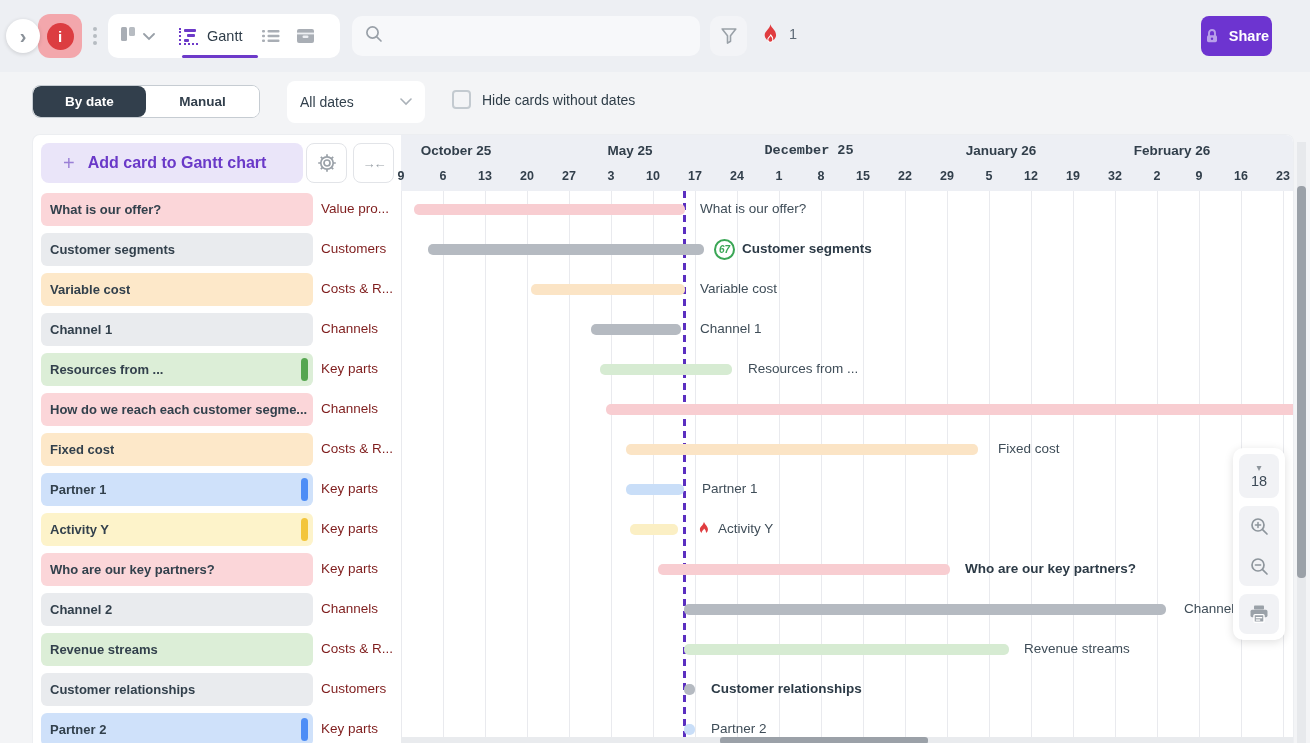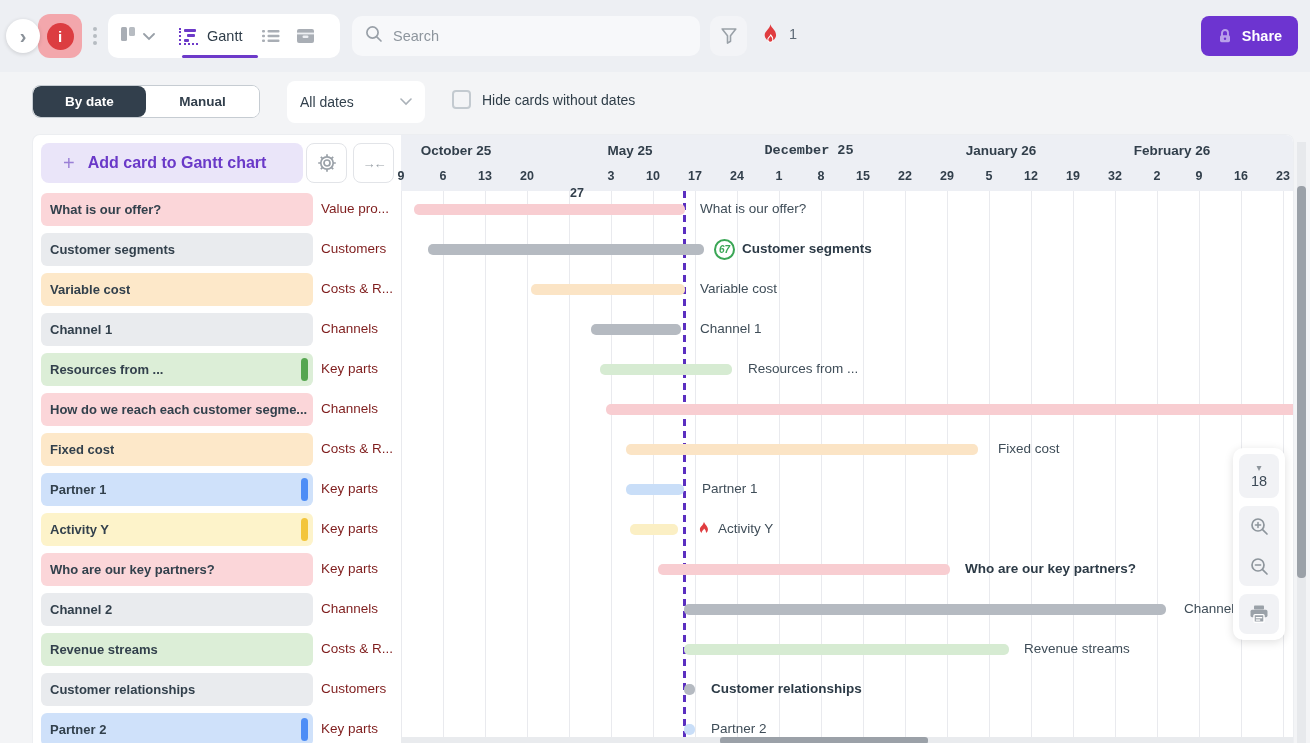--- a/index.html
+++ b/index.html
@@ -32,21 +32,21 @@
   .vg-icon { margin-left:20px; display:flex; align-items:center; }
   .search-box { position:absolute; left:352px; top:16px; width:348px; height:40px; background:#f7f8fa;
                 border-radius:10px; display:flex; align-items:center; padding:0 13px; gap:10px; }
   .search-box input { border:none; outline:none; background:transparent; font-size:14.5px; color:#3c4a55;
                 width:260px; font-family:"Liberation Sans",sans-serif; }
   .search-box input::placeholder { color:#8d959d; }
   .filter-btn { position:absolute; left:710px; top:16px; width:37px; height:40px; background:#f3f4f7;
                 border-radius:10px; display:flex; align-items:center; justify-content:center; }
   .flame-wrap { position:absolute; left:762px; top:24px; display:flex; align-items:center; gap:10px; }
   .flame-count { font-size:14.5px; color:#5d6975; }
-  .share-btn { position:absolute; left:1201px; top:16px; width:97px; height:40px; background:#6d34d0;
+  .share-btn { position:absolute; left:1201px; top:16px; width:71px; height:40px; background:#6d34d0;
                border-radius:8px; display:flex; align-items:center; justify-content:center; gap:9px;
                color:#fff; font-size:14.5px; font-weight:700; cursor:pointer; }
 
   
   .mode-toggle { position:absolute; left:32px; top:85px; height:33px; display:flex; border-radius:8px;
                  overflow:hidden; border:1px solid #c6ccd2; background:#fff; }
   .mode-toggle .seg { width:113px; display:flex; align-items:center; justify-content:center;
                  font-size:13.5px; font-weight:700; cursor:pointer; }
   .seg.active { background:#323f4c; color:#fff; border-radius:8px; }
   .seg.idle { background:#fff; color:#323f4c; }
@@ -165,21 +165,20 @@
     <div class="gantt-underline"></div>
   </div>
 
   <div class="search-box">
     <span>
       <svg width="18" height="18" viewBox="0 0 18 18">
           <circle cx="7.5" cy="7.5" r="5.6" fill="none" stroke="#99a0a8" stroke-width="1.7"></circle>
           <line x1="11.8" y1="11.8" x2="16" y2="16" stroke="#99a0a8" stroke-width="1.7" stroke-linecap="round"></line>
         </svg>
     </span>
-    <input placeholder="Search" style="">
   </div>
 
   <div class="filter-btn">
     <svg width="18" height="18" viewBox="0 0 18 18">
         <path d="M2.2 2h13.6l-5.3 6.8v5.4l-3 1.9V8.8L2.2 2z" fill="none" stroke="#9aa1a8" stroke-width="1.6" stroke-linejoin="round"></path>
       </svg>
   </div>
 
   <div class="flame-wrap">
     <svg width="17" height="20" viewBox="0 0 14 16">
@@ -237,21 +236,21 @@
         <div class="month" style="left: 229px;">May 25</div>
         <div class="month" style="left: 408px; font-family: Liberation Mono, monospace;">December 25</div>
         <div class="month" style="left: 600px;">January 26</div>
         <div class="month" style="left: 771px;">February 26</div>
       </div>
     <div>
         <div class="week" style="left: 0px;">9</div>
         <div class="week" style="left: 42px;">6</div>
         <div class="week" style="left: 84px;">13</div>
         <div class="week" style="left: 126px;">20</div>
-        <div class="week" style="left: 176px; margin-top: 17px;">27</div>
+        <div class="week" style="left: 168px;">27</div>
         <div class="week" style="left: 210px;">3</div>
         <div class="week" style="left: 252px;">10</div>
         <div class="week" style="left: 294px;">17</div>
         <div class="week" style="left: 336px;">24</div>
         <div class="week" style="left: 378px;">1</div>
         <div class="week" style="left: 420px;">8</div>
         <div class="week" style="left: 462px;">15</div>
         <div class="week" style="left: 504px;">22</div>
         <div class="week" style="left: 546px;">29</div>
         <div class="week" style="left: 588px;">5</div>

